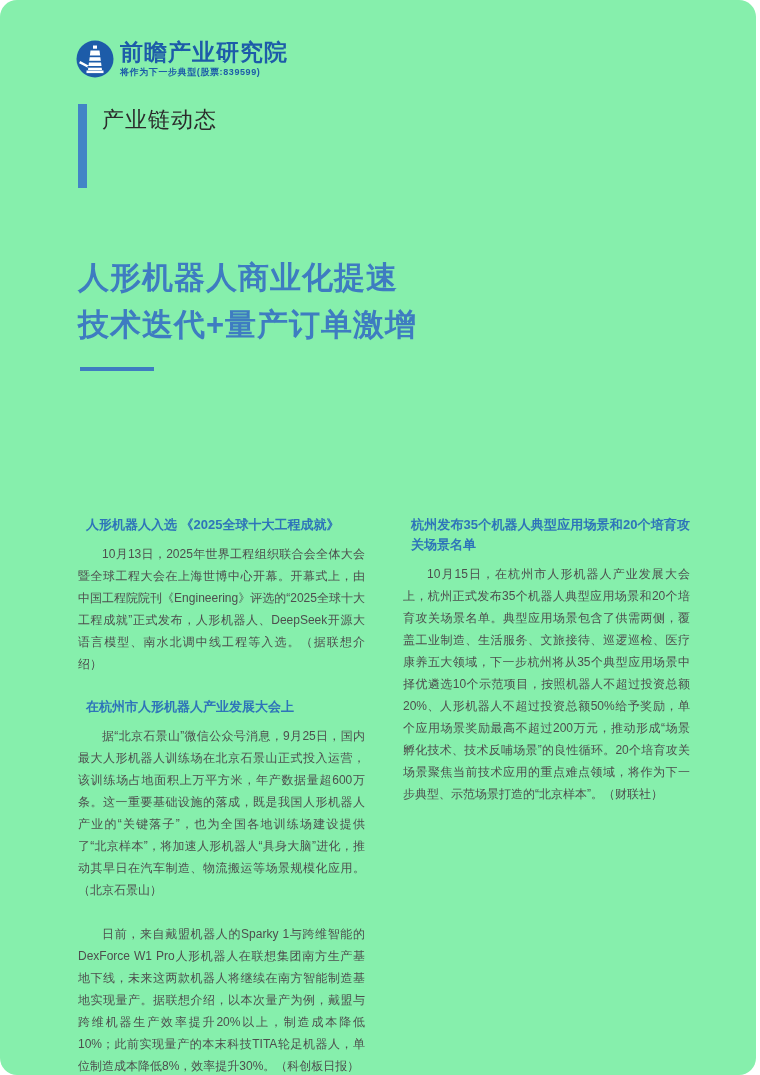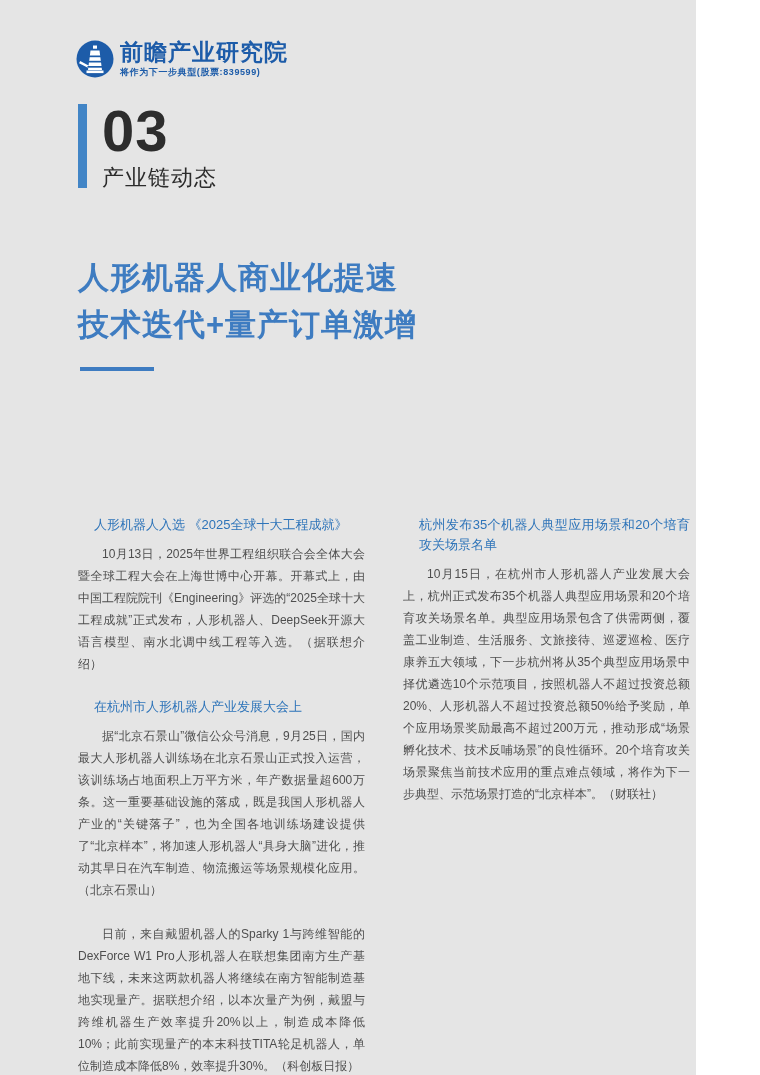--- a/index.html
+++ b/index.html
@@ -1,24 +1,25 @@
 <!DOCTYPE html>
 <html><head>
 <meta charset="utf-8">
 <style>
   * { box-sizing: border-box; }
   html, body { margin: 0; padding: 0; background: #ffffff; }
   body { font-family: "Liberation Sans", "DejaVu Sans", sans-serif; }
 
   .page {
     position: relative;
-    width: 696px;
+    width: 756px;
     height: 1075px;
-    background: #e5e5e5;
+    background: #86efac;
     overflow: hidden;
+    border-radius: 17px;
   }
 
   
   .brand {
     position: absolute;
     left: 76px;
     top: 40px;
     display: flex;
     align-items: flex-start;
     gap: 6px;
@@ -94,23 +95,23 @@
     position: absolute;
     left: 78px;
     top: 515px;
     width: 612px;
     display: flex;
     gap: 38px;
   }
   .col { width: 287px; }
   .article { margin-bottom: 22px; }
   .article-heading {
-    margin: 0 0 8px 16px;
+    margin: 0 0 8px 8px;
     font-size: 13px;
-    font-weight: 400;
+    font-weight: 700;
     color: #2E74B9;
     line-height: 20px;
     text-align: justify;
   }
   .article-body {
     margin: 0;
     font-size: 12px;
     color: #4E4E4E;
     line-height: 22px;
     text-align: justify;
@@ -140,21 +141,20 @@
       </svg>
     </span>
     <div class="brand-text">
       <div class="brand-name">前瞻产业研究院</div>
       <div class="brand-tagline">将作为下一步典型(股票:839599)</div>
     </div>
   </header>
 
   <section class="section-block">
     <span class="section-bar"></span>
-    <div class="section-number">03</div>
     <div class="section-title">产业链动态</div>
   </section>
 
   <h1 class="headline">
     <span>人形机器人商业化提速</span>
     <span>技术迭代+量产订单激增</span>
   </h1>
   <div class="headline-rule"></div>
 
   <main class="content">

